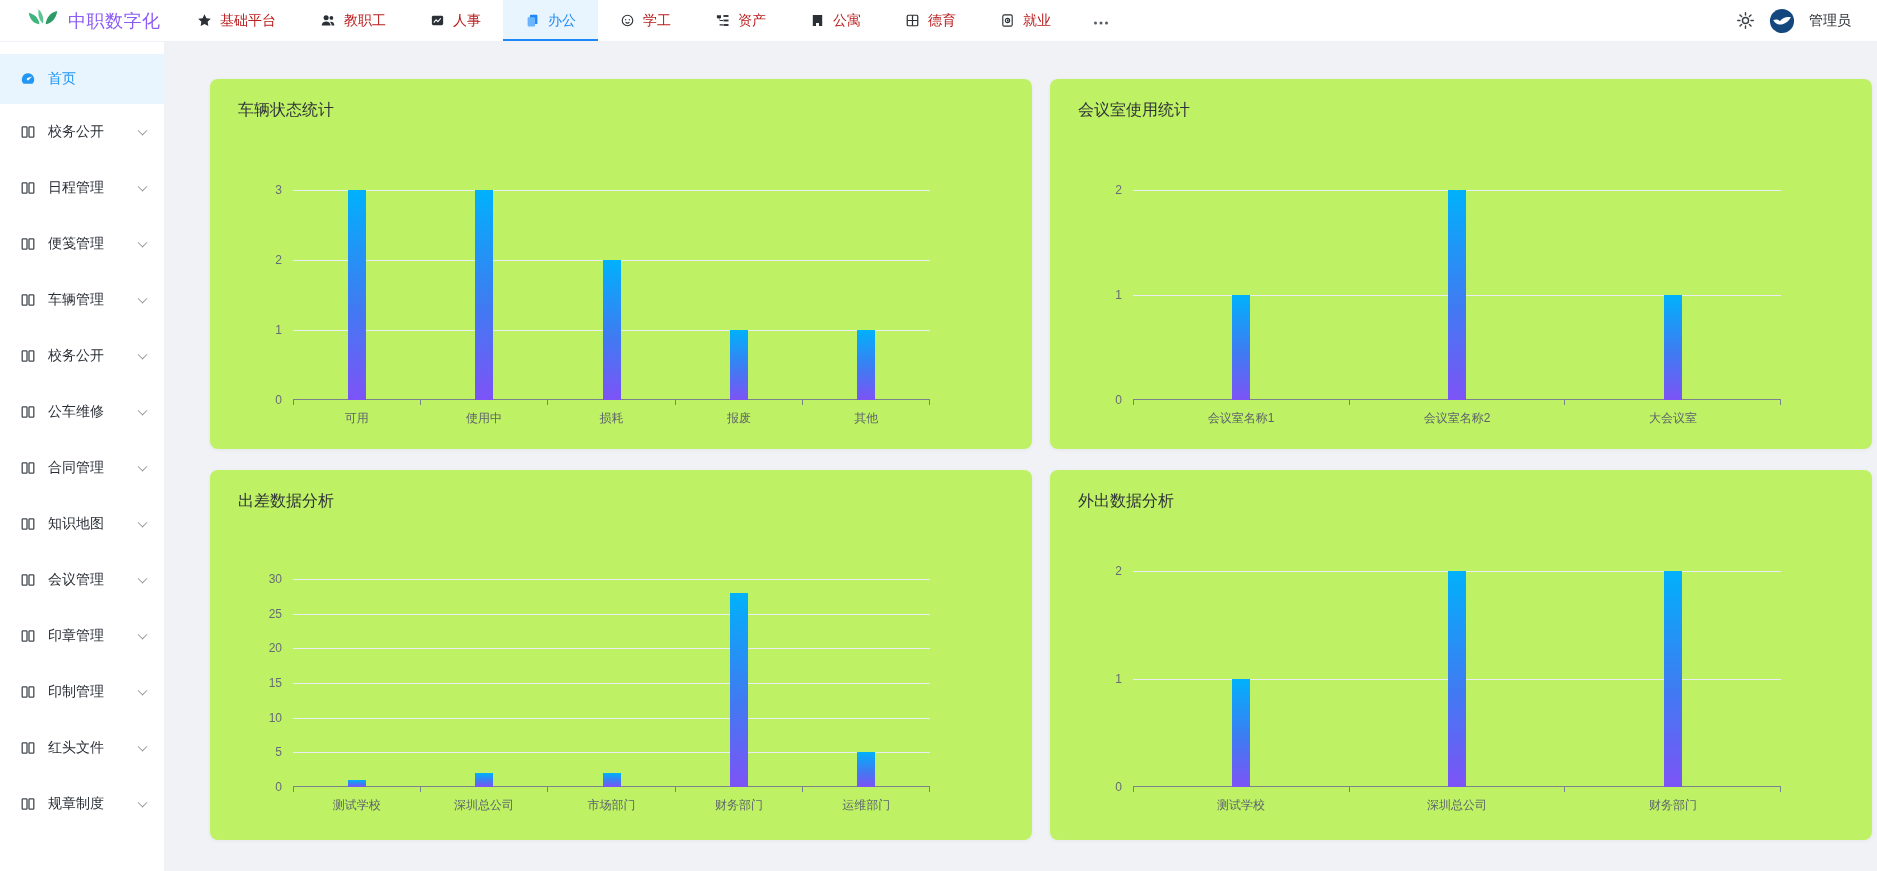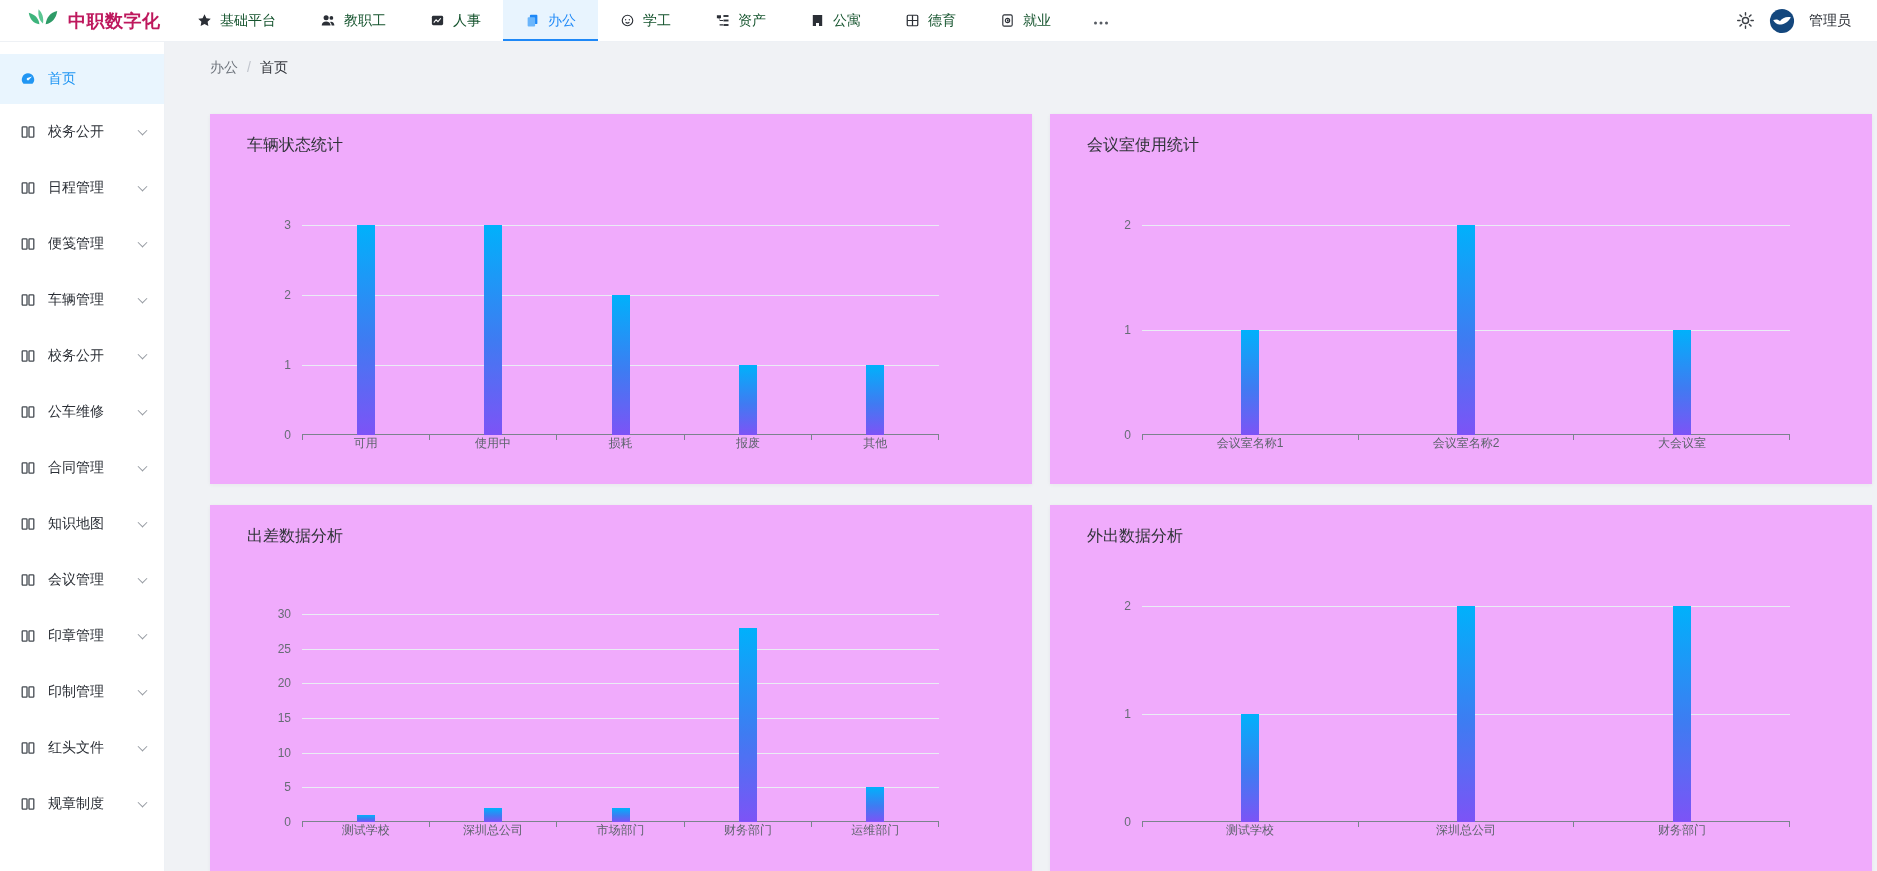--- a/index.html
+++ b/index.html
@@ -9,25 +9,25 @@
     font-family:"Liberation Sans","DejaVu Sans",sans-serif;
     background:#f0f2f5; color:#2b2f36;
   }
   
   header {
     position:absolute; top:0; left:0; right:0; height:42px;
     background:#fff; display:flex; align-items:stretch;
     border-bottom:1px solid #eef1f5; z-index:10;
   }
   .logo { width:165px; display:flex; align-items:center; padding-left:27px; gap:9px; }
-  .logo-text { color:#be185d; font-size:18px; font-weight:bold; letter-spacing:.5px; white-space:nowrap; }
+  .logo-text { color:#8b5cf6; font-size:18px; font-weight:normal; letter-spacing:.5px; white-space:nowrap; }
   nav { display:flex; height:100%; margin-left:10px; }
   .nav-item {
     display:flex; align-items:center; gap:8px; padding:0 22px;
-    font-size:14px; color:#14532d; cursor:pointer; white-space:nowrap;
+    font-size:14px; color:#b91c1c; cursor:pointer; white-space:nowrap;
   }
   .nav-item svg { display:block; }
   .nav-item.active { background:#e8f4fe; color:#1e88f7; box-shadow:inset 0 -2px 0 #1e88f7; }
   .nav-more { display:flex; align-items:center; padding:0 20px; cursor:pointer; }
   .top-right { margin-left:auto; display:flex; align-items:center; gap:14px; padding-right:26px; }
   .user-name { font-size:14px; color:#2b2f36; }
   .gear { display:flex; cursor:pointer; }
   .avatar { display:flex; cursor:pointer; }
   
   aside {
@@ -46,36 +46,36 @@
     transform:translateY(-70%) rotate(45deg);
   }
   
   main { position:absolute; left:165px; top:42px; right:0; bottom:0; }
   .breadcrumb { margin:17px 0 0 45px; font-size:14px; }
   .bc-section { color:#6d737b; cursor:pointer; }
   .bc-sep { color:#c0c4cc; margin:0 9px; }
   .bc-current { color:#33363c; }
   .cards { display:grid; grid-template-columns:822px 822px; gap:21px 18px; margin:37px 0 0 45px; }
   .card {
-    background:#f0abfc; border-radius:0; height:370px;
+    background:#bef264; border-radius:8px; height:370px;
     box-shadow:0 1px 4px rgba(31,45,61,.05);
-    padding:21px 0 0 37px; overflow:visible;
+    padding:21px 0 0 28px; overflow:visible;
   }
   .card h3 { margin:0; font-size:16px; font-weight:500; color:#2f3338; }
   
   .plot { position:relative; }
   .gridline { position:absolute; left:0; right:0; height:1px; background:#e9edf4; }
   .axisline { position:absolute; left:0; right:0; bottom:0; height:1px; background:#7b838d; }
   .ylabel { position:absolute; right:100%; margin-right:11px; font-size:12px; color:#666c75; line-height:14px; white-space:nowrap; }
   .bars { position:absolute; left:0; right:0; top:0; bottom:0; display:flex; }
   .slot { flex:1; display:flex; align-items:flex-end; justify-content:center; }
   .bar { width:18px; background:linear-gradient(180deg,#00b1fb 0%,#3f7bf2 55%,#7d53f6 100%); }
   .ticks { position:absolute; top:100%; left:0; right:0; height:5px; display:flex; border-left:1px solid #7b838d; }
   .tick-slot { flex:1; border-right:1px solid #7b838d; }
-  .xlabels { position:absolute; top:100%; left:0; right:0; display:flex;justify-content:space-between; }
+  .xlabels { position:absolute; top:100%; margin-top:10px; left:0; right:0; display:flex;justify-content:space-between; }
   .xlabel { flex:1; text-align:center; font-size:12px; color:#5d636c; white-space:nowrap; }
 </style>
 </head>
 <body>
 
 <header>
   <div class="logo">
     <span>
       <svg width="32" height="24" viewBox="0 0 36 26">
         <path d="M2 6c7 2 11 6 12 13C7 18 3 13 2 6z" fill="#3db47c"></path>
@@ -336,23 +336,20 @@
           <rect x="2.2" y="2.8" width="4.8" height="10.4" rx=".8"></rect>
           <rect x="9" y="2.8" width="4.8" height="10.4" rx=".8"></rect>
         </svg>
       </span>
     <span class="lbl">规章制度</span>
   <span class="chev"></span>
     </div>
   </aside>
 
 <main>
-  <div class="breadcrumb">
-    <span class="bc-section">办公</span><span class="bc-sep">/</span><span class="bc-current">首页</span>
-  </div>
   <div class="cards">
     <section class="card">
       <h3>车辆状态统计</h3>
       <div class="plot" id="chart0" style="height: 210px; margin: 69px 0px 0px 55px; width: 637px;">
           <div class="axisline"></div>
           <div class="ylabel" style="bottom: -7px;">0</div>
           <div class="gridline" style="bottom: 69px;"></div>
           <div class="ylabel" style="bottom: 63px;">1</div>
           <div class="gridline" style="bottom: 139px;"></div>
           <div class="ylabel" style="bottom: 133px;">2</div>

